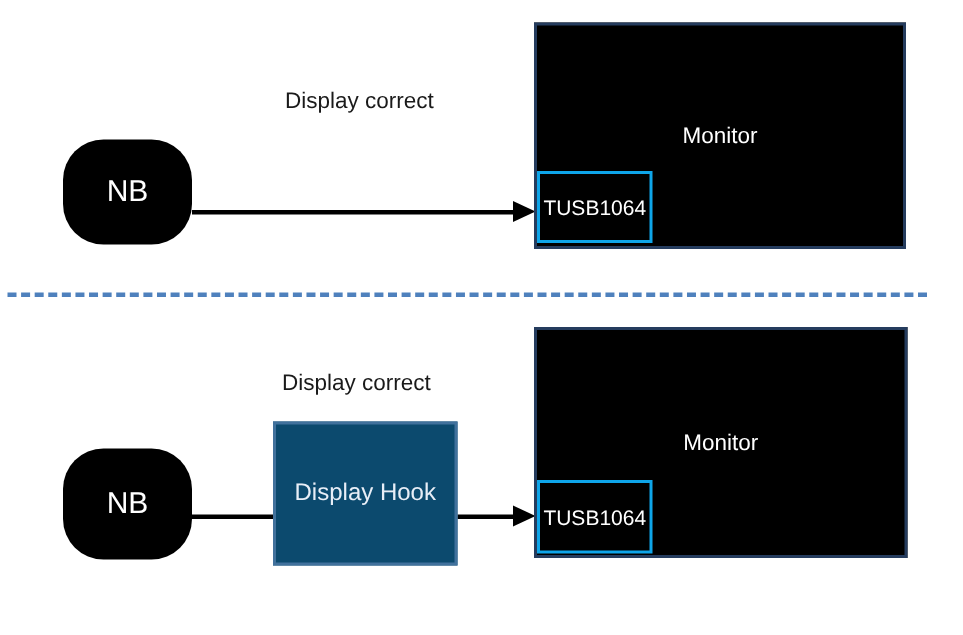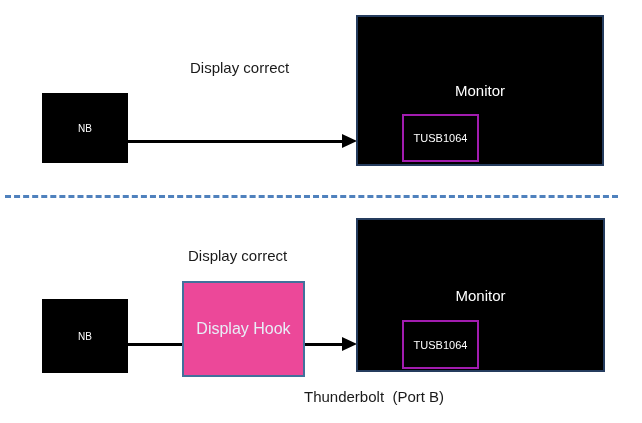--- a/index.html
+++ b/index.html
@@ -21,21 +21,22 @@
     color: #1a1a1a;
     white-space: pre;
   }
   .black-node {
     position: absolute;
     background: #000000;
     color: #ffffff;
     display: flex;
     align-items: center;
     justify-content: center;
-    font-size: 10px;
+    font-size: 20px;
+    border-radius: 27px;
   }
   .monitor {
     position: absolute;
     background: #000000;
     border: 2px solid #253c5e;
     box-sizing: border-box;
     padding-left: 32px;
   }
   .monitor-label {
     position: absolute;
@@ -43,46 +44,45 @@
     display: flex;
     align-items: center;
     justify-content: center;
     color: #ffffff;
     font-size: 15px;
   }
   .tusb {
     position: absolute;
     left: 0;
     background: #000000;
-    border: 2px solid #a21caf;
+    border: 2px solid #0ea5e9;
     box-sizing: border-box;
     display: flex;
     align-items: center;
     justify-content: center;
     color: #ffffff;
-    font-size: 11px;
+    font-size: 14px;
     z-index: 2;
-    margin-left: 44px;
   }
   .connector {
     position: absolute;
     height: 3px;
     background: #000000;
   }
   .arrow-head {
     position: absolute;
     width: 0;
     height: 0;
     border-top: 7px solid transparent;
     border-bottom: 7px solid transparent;
     border-left: 15px solid #000000;
   }
   .hook {
     position: absolute;
-    background: #ec4899;
+    background: #0c4a6e;
     border: 2px solid #41719c;
     box-sizing: border-box;
     display: flex;
     align-items: center;
     justify-content: center;
     color: #e8eef7;
     font-size: 16px;
     z-index: 1;
   }
   .divider {
@@ -139,15 +139,14 @@
   <div class="arrow-head" style="left:342px; top:337px;"></div>
 
   <div class="monitor" style="left:356px; top:218px; width:249px; height:154px;">
     <div class="monitor-label">Monitor</div>
     <div class="tusb" style="bottom:1px; width:77px; height:49px;">
       <span>TUSB1064</span>
     </div>
   </div>
 
 
-  <div class="port-label" style="left:304px; top:388px;">Thunderbolt  (Port B)</div>
 
 </div>
 
 </body></html>

